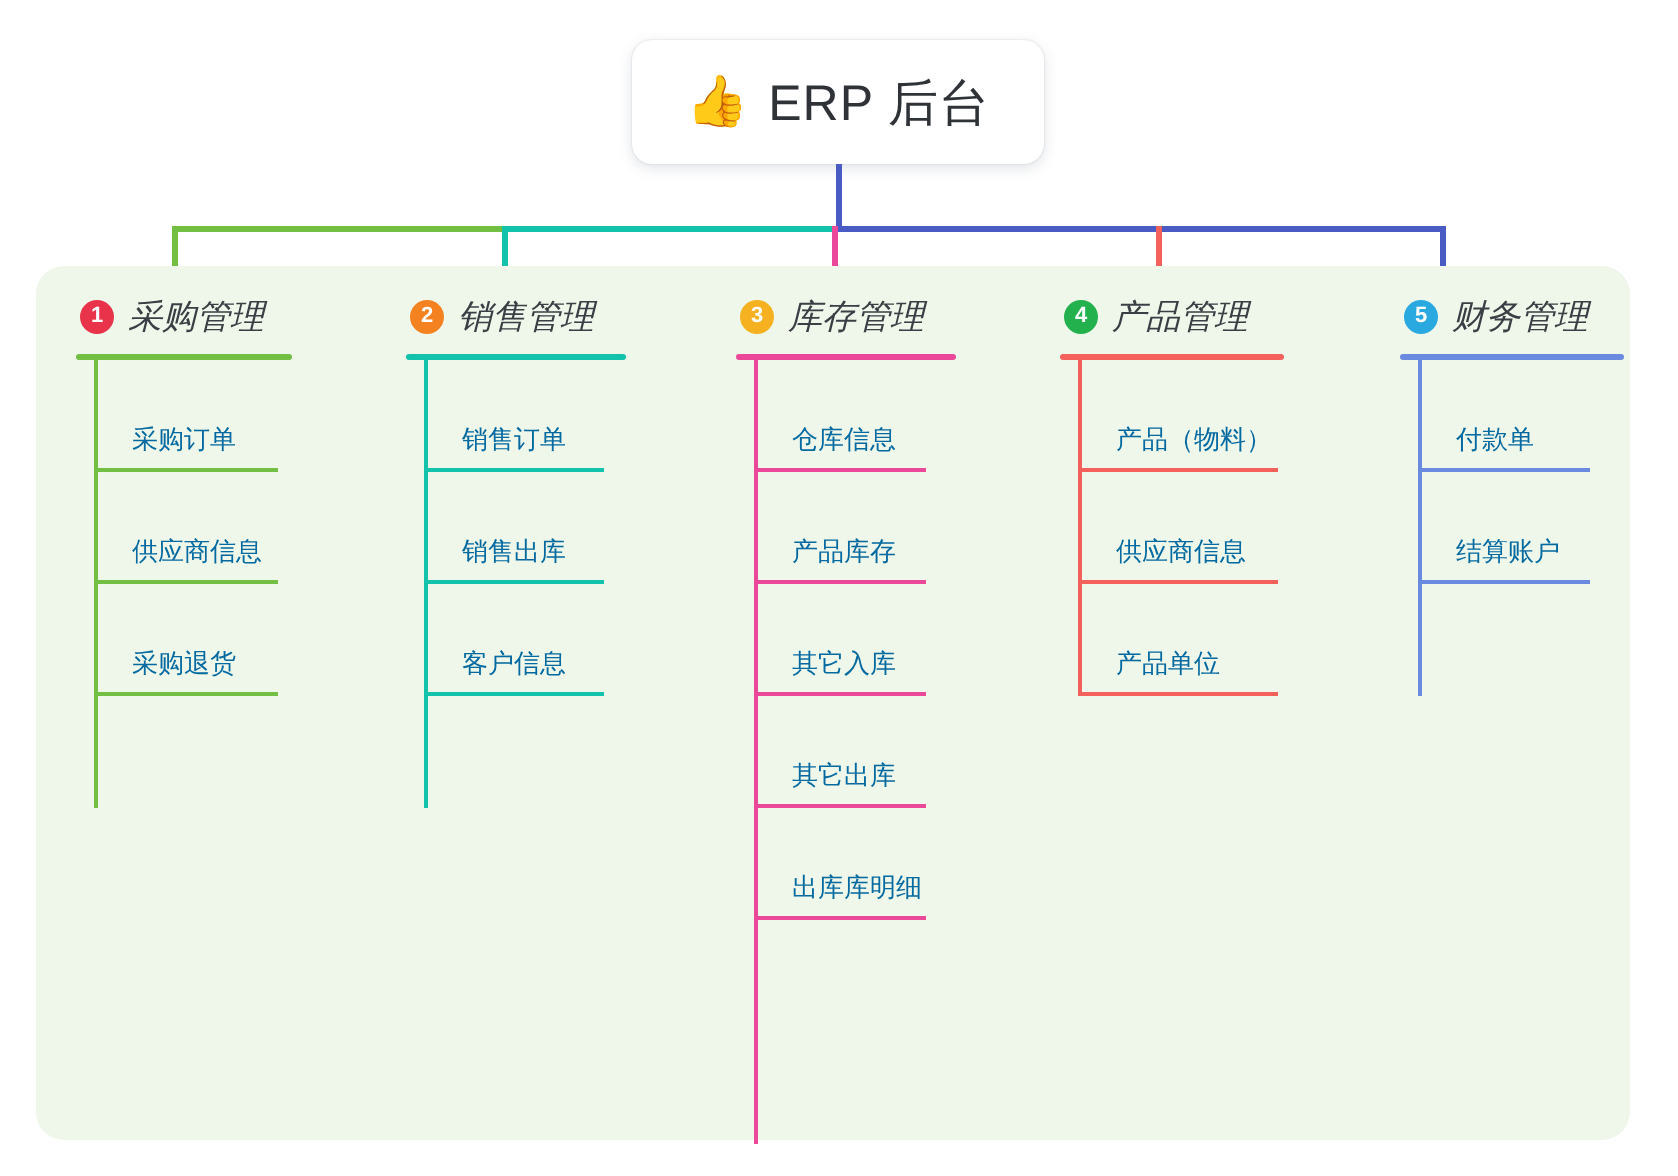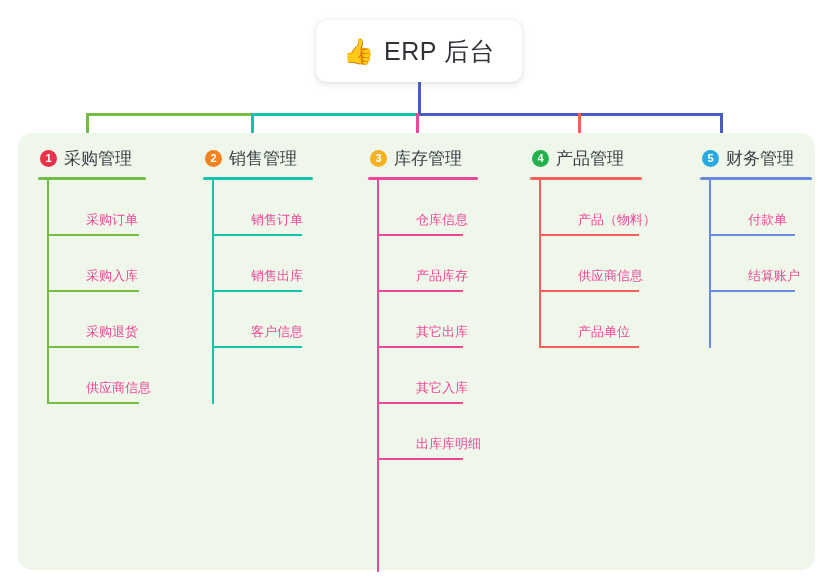--- a/index.html
+++ b/index.html
@@ -48,37 +48,37 @@
     height:26px;white-space:nowrap;
     padding-left:2px;
   }
   .badge{
     width:17px;height:17px;border-radius:50%;
     color:#fff;font-size:11px;font-weight:700;
     display:flex;align-items:center;justify-content:center;
     flex:0 0 auto;
     line-height:1;
   }
-  .head-label{font-size:17px;color:#3a3f45;}
+  .head-label{font-size:17px;color:#3a3f45;font-style:italic;}
   .head-rule{height:3px;border-radius:2px;margin-top:6px;}
 
   .leafwrap{position:relative;margin-top:0;}
   .spine{position:absolute;left:9px;top:0;width:2px;}
   .leaf{
     position:relative;
     height:56px;
     display:flex;align-items:flex-end;
     box-sizing:border-box;
   }
   .leaf-inner{
     position:relative;
     margin-left:28px;
     padding-bottom:7px;
   }
-  .leaf-label{font-size:13px;color:#ec4899;white-space:nowrap;margin-left:20px;}
+  .leaf-label{font-size:13px;color:#0369a1;white-space:nowrap;}
   .leaf-rule{
     position:absolute;left:-19px;bottom:0;
     height:2px;
   }
 </style>
 </head>
 <body>
 
 <div id="stage">
 
@@ -111,36 +111,30 @@
         <div class="leafwrap">
           <div class="spine" style="background: rgb(115, 191, 68); height: 224px;"></div>
           <div class="leaf">
             <div class="leaf-inner">
               <div class="leaf-label">采购订单</div>
               <div class="leaf-rule" style="background: rgb(115, 191, 68); width: 92px;"></div>
             </div>
           </div>
           <div class="leaf">
             <div class="leaf-inner">
-              <div class="leaf-label">采购入库</div>
+              <div class="leaf-label">供应商信息</div>
               <div class="leaf-rule" style="background: rgb(115, 191, 68); width: 92px;"></div>
             </div>
           </div>
           <div class="leaf">
             <div class="leaf-inner">
               <div class="leaf-label">采购退货</div>
               <div class="leaf-rule" style="background: rgb(115, 191, 68); width: 92px;"></div>
             </div>
           </div>
-          <div class="leaf">
-            <div class="leaf-inner">
-              <div class="leaf-label">供应商信息</div>
-              <div class="leaf-rule" style="background: rgb(115, 191, 68); width: 92px;"></div>
-            </div>
-          </div>
         </div>
       </div>
       <div class="col" style="left: 203px; width: 148px;">
         <div class="col-head">
           <span class="badge" style="background: rgb(245, 130, 32);">2</span>
           <span class="head-label">销售管理</span>
         </div>
         <div class="head-rule" style="background: rgb(18, 194, 170); width: 110px;"></div>
         <div class="leafwrap">
           <div class="spine" style="background: rgb(18, 194, 170); height: 224px;"></div>
@@ -179,27 +173,27 @@
             </div>
           </div>
           <div class="leaf">
             <div class="leaf-inner">
               <div class="leaf-label">产品库存</div>
               <div class="leaf-rule" style="background: rgb(236, 72, 153); width: 86px;"></div>
             </div>
           </div>
           <div class="leaf">
             <div class="leaf-inner">
+              <div class="leaf-label">其它入库</div>
+              <div class="leaf-rule" style="background: rgb(236, 72, 153); width: 86px;"></div>
+            </div>
+          </div>
+          <div class="leaf">
+            <div class="leaf-inner">
               <div class="leaf-label">其它出库</div>
-              <div class="leaf-rule" style="background: rgb(236, 72, 153); width: 86px;"></div>
-            </div>
-          </div>
-          <div class="leaf">
-            <div class="leaf-inner">
-              <div class="leaf-label">其它入库</div>
               <div class="leaf-rule" style="background: rgb(236, 72, 153); width: 86px;"></div>
             </div>
           </div>
           <div class="leaf">
             <div class="leaf-inner">
               <div class="leaf-label">出库库明细</div>
               <div class="leaf-rule" style="background: rgb(236, 72, 153); width: 86px;"></div>
             </div>
           </div>
         </div>

